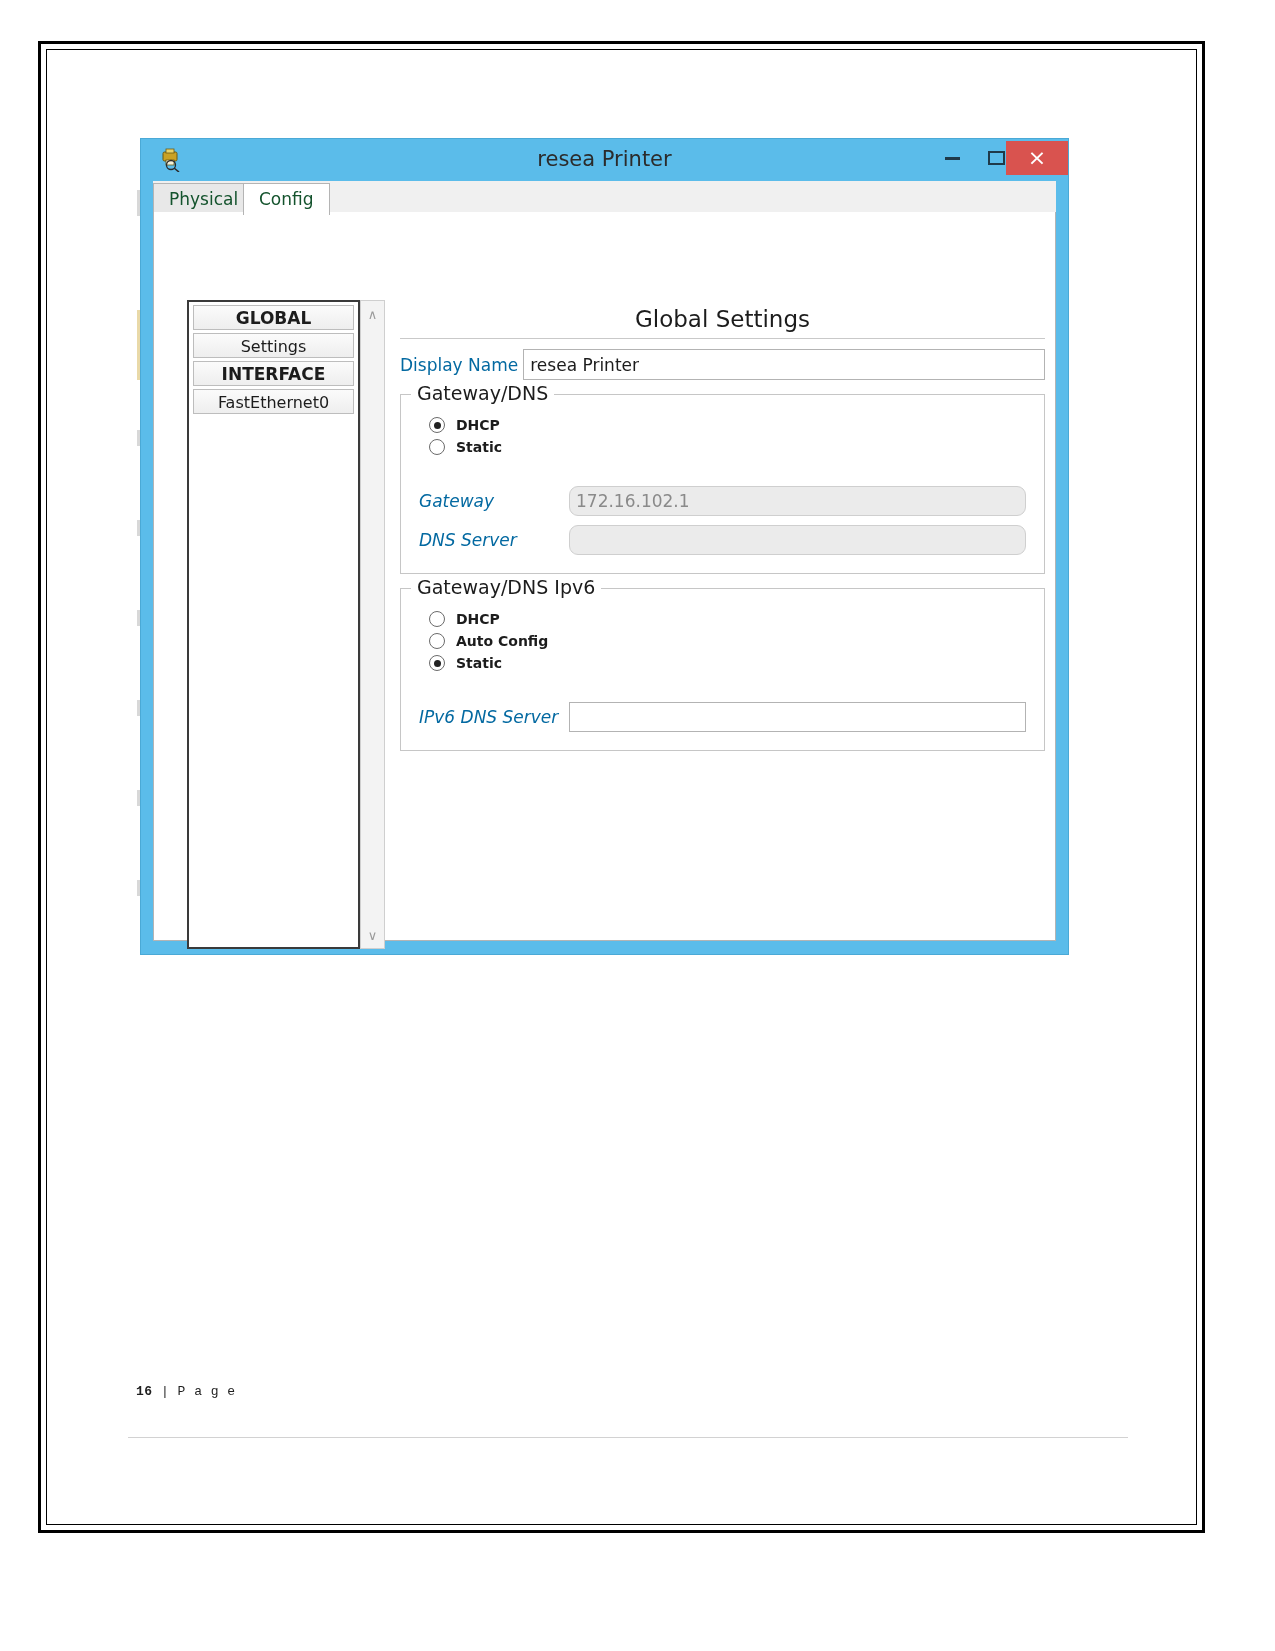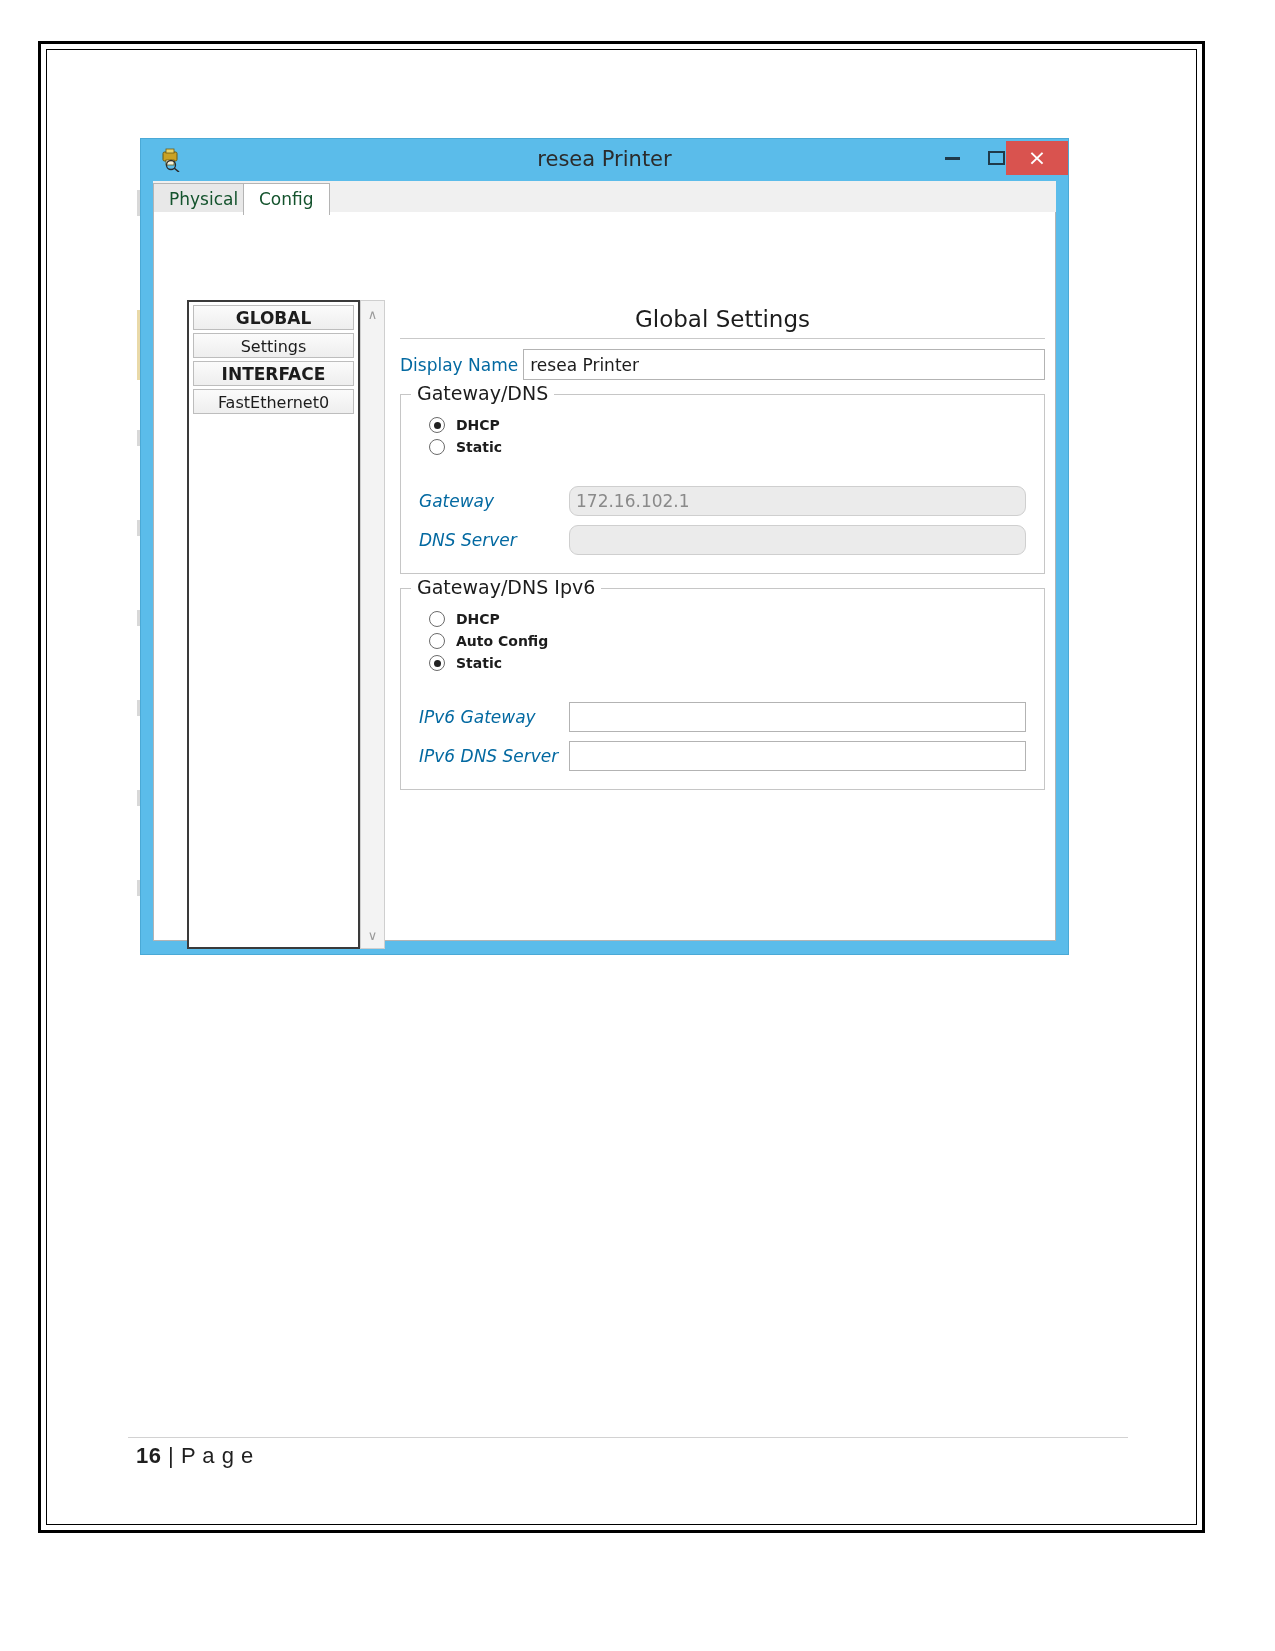--- a/index.html
+++ b/index.html
@@ -318,24 +318,24 @@
     position: absolute;
     left: 128px;
     top: 1437px;
     width: 1000px;
     height: 1px;
     background: #d2d2d2;
   }
   .footer-text {
     position: absolute;
     left: 136px;
-    top: 1443px;
-    font-size: 22px;
+    top: 1384px;
+    font-size: 13px;
     color: #1f1f1f;
-    font-family: Liberation Sans, sans-serif;
+    font-family: Liberation Mono, monospace;
     letter-spacing: 0.5px;
   }
   .footer-text b { font-weight: bold; }
 </style>
 </head>
 <body>
 
 <div id="page">
 
   <div class="page-border-outer"></div>
@@ -439,24 +439,20 @@
             <span class="radio-label">Auto Config</span>
           </div>
           <div class="radio-row">
             <span class="radio checked"></span>
             <span class="radio-label">Static</span>
           </div>
 
           <div class="spacer-sm"></div>
 
           <div class="field-row">
-            <span class="lbl">IPv6 Gateway</span>
-            <input class="txt" type="text" value="" style="">
-          </div>
-          <div class="field-row">
             <span class="lbl">IPv6 DNS Server</span>
             <input class="txt" type="text" value="" style="">
           </div>
         </div>
 
       </div>
     </div>
   </div>
 
   <div class="footer-rule"></div>

